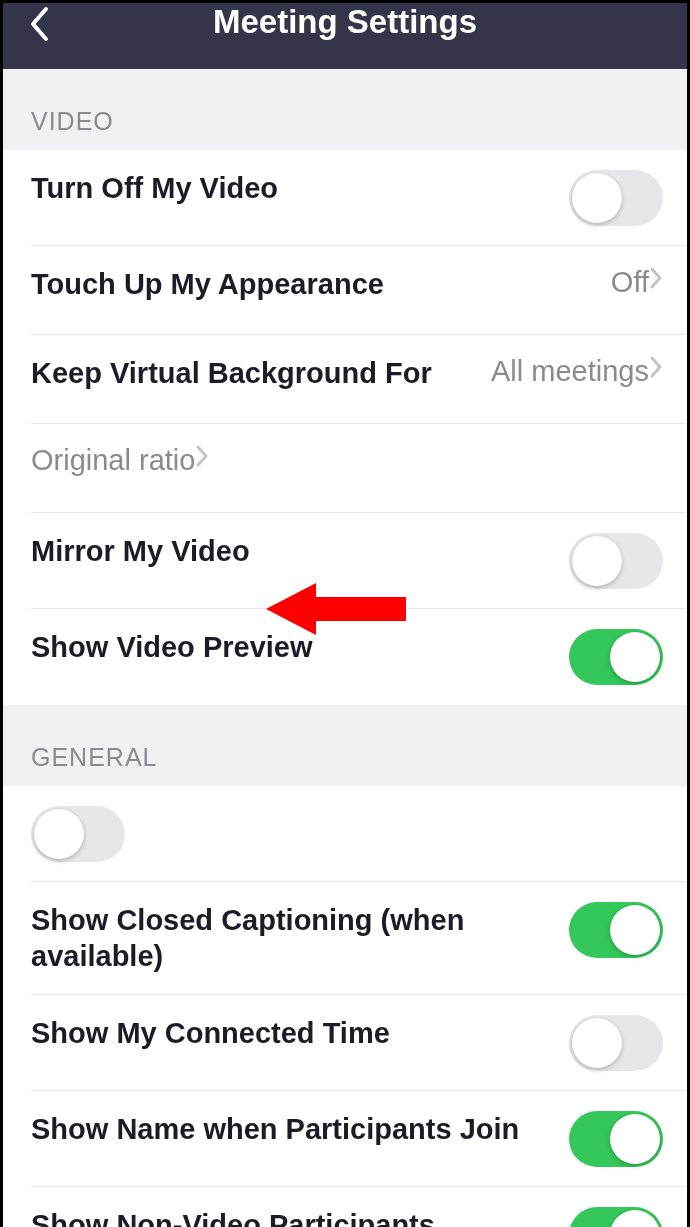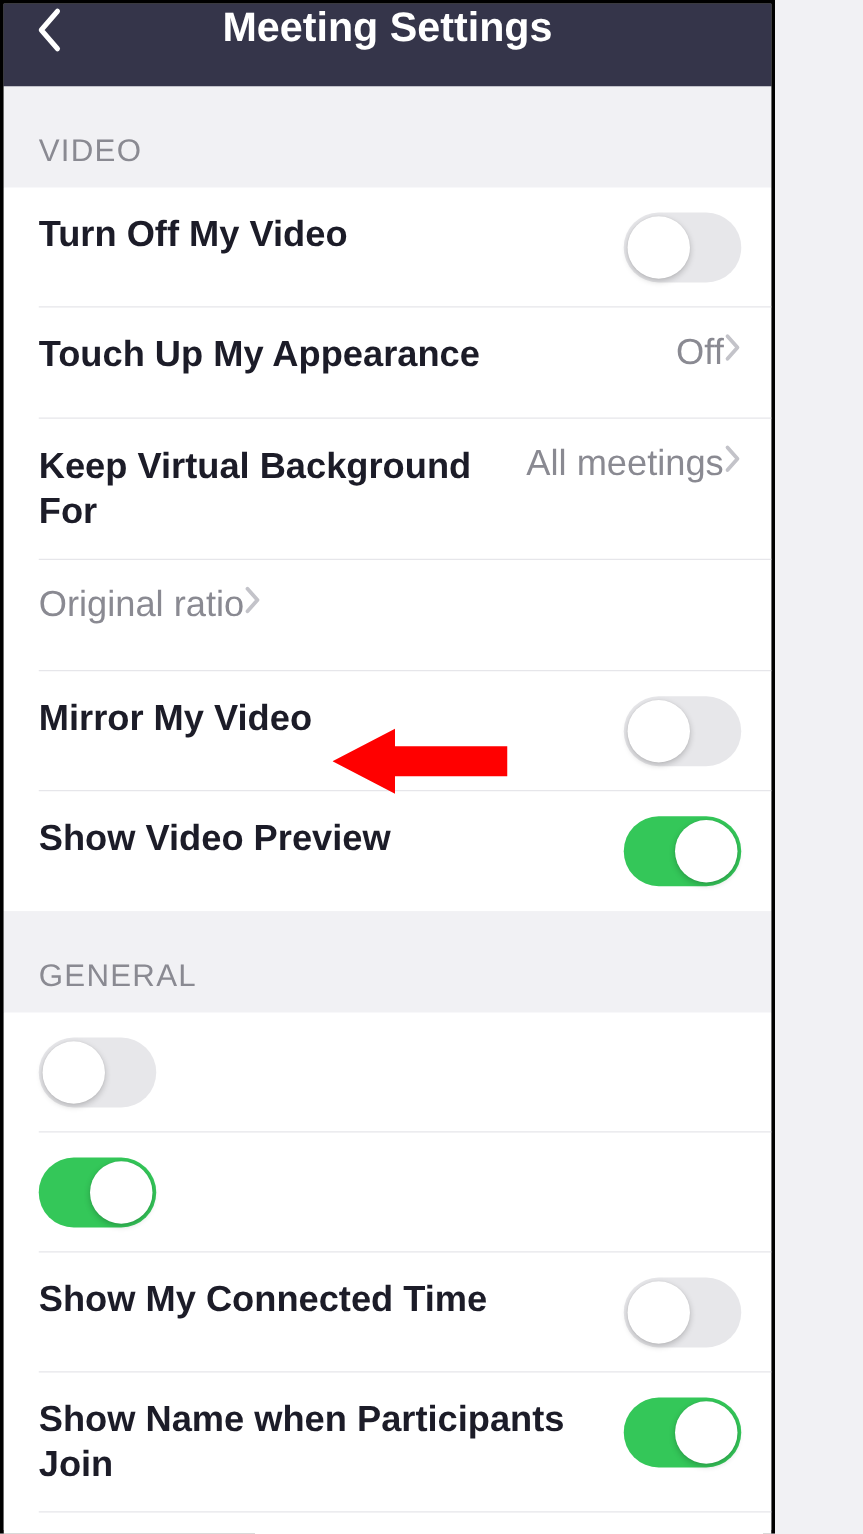--- a/index.html
+++ b/index.html
@@ -9,21 +9,21 @@
     -webkit-font-smoothing: antialiased;
   }
   html, body {
     width: 690px;
     height: 1227px;
     font-family: -apple-system, BlinkMacSystemFont, "Helvetica Neue", Arial, sans-serif;
     background: #f1f1f4;
     overflow: hidden;
   }
   .frame {
-    width: 620px;
+    width: 690px;
     height: 1227px;
     border: 3px solid #000;
     background: #f1f1f4;
     display: flex;
     flex-direction: column;
     position: relative;
   }
 
   
   .header {
@@ -228,20 +228,21 @@
 
   <div class="list">
 
     <div class="row">
       <div class="toggle">
           <div class="knob"></div>
         </div>
     </div>
 
     <div class="row">
+      <div class="row-label">Show Closed Captioning (when available)</div>
       <div class="toggle on">
           <div class="knob"></div>
         </div>
     </div>
 
     <div class="row">
       <div class="row-label">Show My Connected Time</div>
       <div class="toggle">
           <div class="knob"></div>
         </div>

